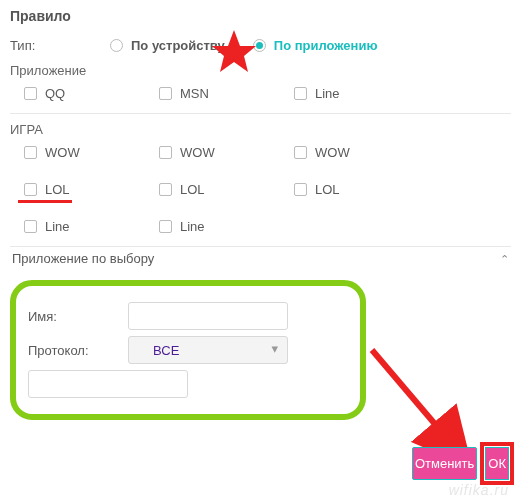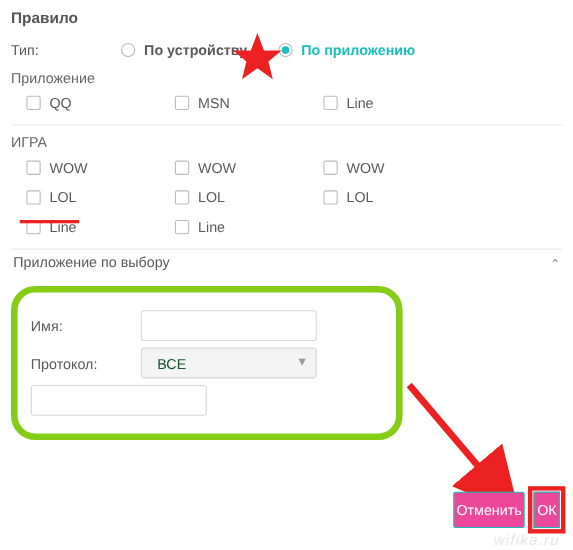--- a/index.html
+++ b/index.html
@@ -27,21 +27,21 @@
     left: 210px;
     top: 28px;
     width: 48px;
     height: 48px;
     fill: #ec2121;
     z-index: 2;
     pointer-events: none;
   }
   
   .section-label { margin: 6px 0 8px 0; color: #666; }
-  .checkbox-grid { display: flex; flex-wrap: wrap; gap: 12px 0; margin-bottom: 12px; }
+  .checkbox-grid { display: flex; flex-wrap: wrap; gap: 22px 0; margin-bottom: 12px; }
   .checkbox-item { width: 135px; display: flex; align-items: center; padding-left: 14px; gap: 8px; }
   .checkbox { appearance: none; width: 13px; height: 13px; border: 1px solid #bbb; border-radius: 2px; }
   .underline { position: absolute; width: 54px; height: 3px; background: #ec2121; left: 18px; top: 200px; }
   
   .border-top { border-top: 1px solid #e8e8e8; margin-top: 0; padding-top: 8px; }
 
   .custom-app {
     display: flex; justify-content: space-between; align-items: center;
     padding: 4px 2px 10px 2px;
   }
@@ -59,22 +59,22 @@
   .form-input {
     width: 160px; height: 28px;
     border: 1px solid #d8d8d8; border-radius: 3px;
     padding: 0 8px;
     font-size: 13px; color: #555;
     background: #fff;
   }
   .form-select {
     width: 160px; height: 28px;
     border: 1px solid #d8d8d8; border-radius: 3px;
-    padding: 0 14px;
-    font-size: 13px; color: #14532d;
+    padding: 0 24px;
+    font-size: 13px; color: #4c1d95;
     background: #f4f4f4;
     appearance: none;
     position: relative;
   }
   .select-wrap { position: relative; display: inline-block; }
   .select-wrap::after {
     content: "▾"; position: absolute; right: 10px; top: 5px; color: #999; pointer-events: none;
   }
   
   .buttons { position: absolute; right: 12px; bottom: 20px; display: flex; gap: 8px; }

